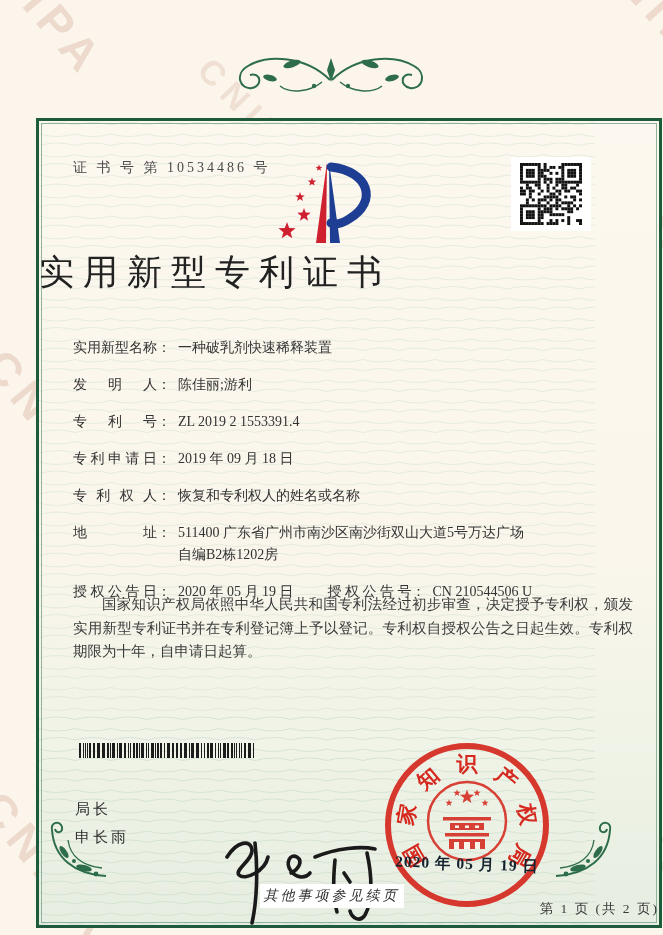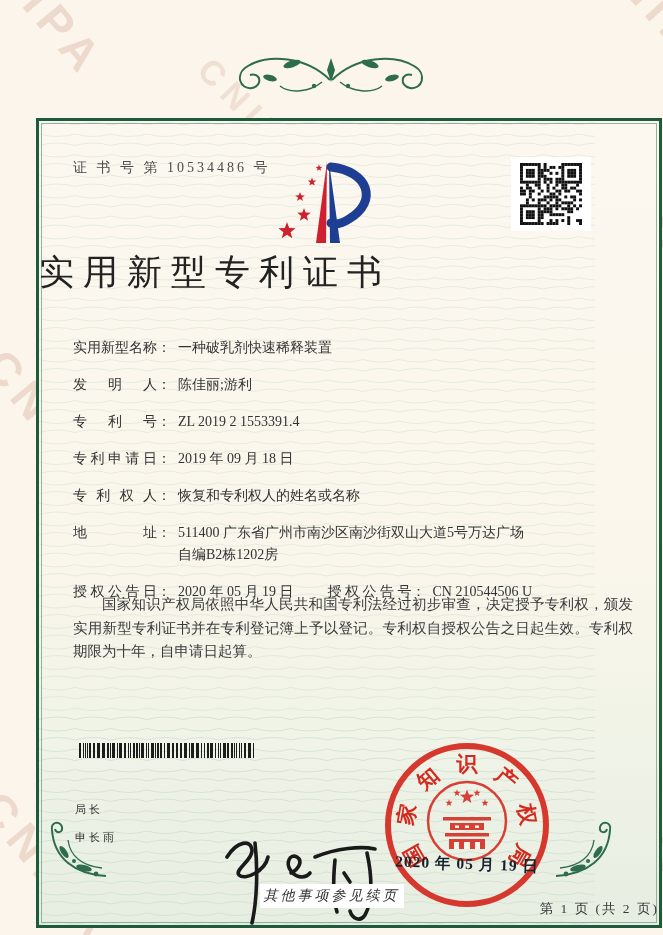--- a/index.html
+++ b/index.html
@@ -51,21 +51,21 @@
   .frow.pair .grp2{margin-left:34px;}
   
   .paras{
     position:absolute;left:34px;top:472px;right:26px;
     font-size:14.5px;line-height:23.5px;color:#3a3a3a;
     text-align:justify;
   }
   .paras p{margin:0;text-indent:2em;}
   
   #barcode{position:absolute;left:40px;top:622px;}
-  .signer{position:absolute;left:36px;top:674px;font-size:11px;letter-spacing:3px;color:#2e2e2e;line-height:28px;}
+  .signer{position:absolute;left:36px;top:674px;font-size:15px;letter-spacing:3px;color:#2e2e2e;line-height:28px;}
   #signature{position:absolute;left:100px;top:640px;width:250px;height:170px;}
   .seal{position:absolute;left:342px;top:618px;width:172px;height:172px;z-index:3;}
   .seal-ring{position:absolute;left:0;top:0;width:172px;height:172px;}
   .seal-char{
     position:absolute;left:50%;top:50%;font-size:21px;font-weight:bold;color:#d5281e;
     transform-origin:center;
   }
   .seal-date{
     position:absolute;left:344px;top:733px;width:168px;text-align:center;z-index:4;
     font-size:15.5px;color:#14222e;letter-spacing:1px;transform:rotate(2deg);font-weight:bold;

